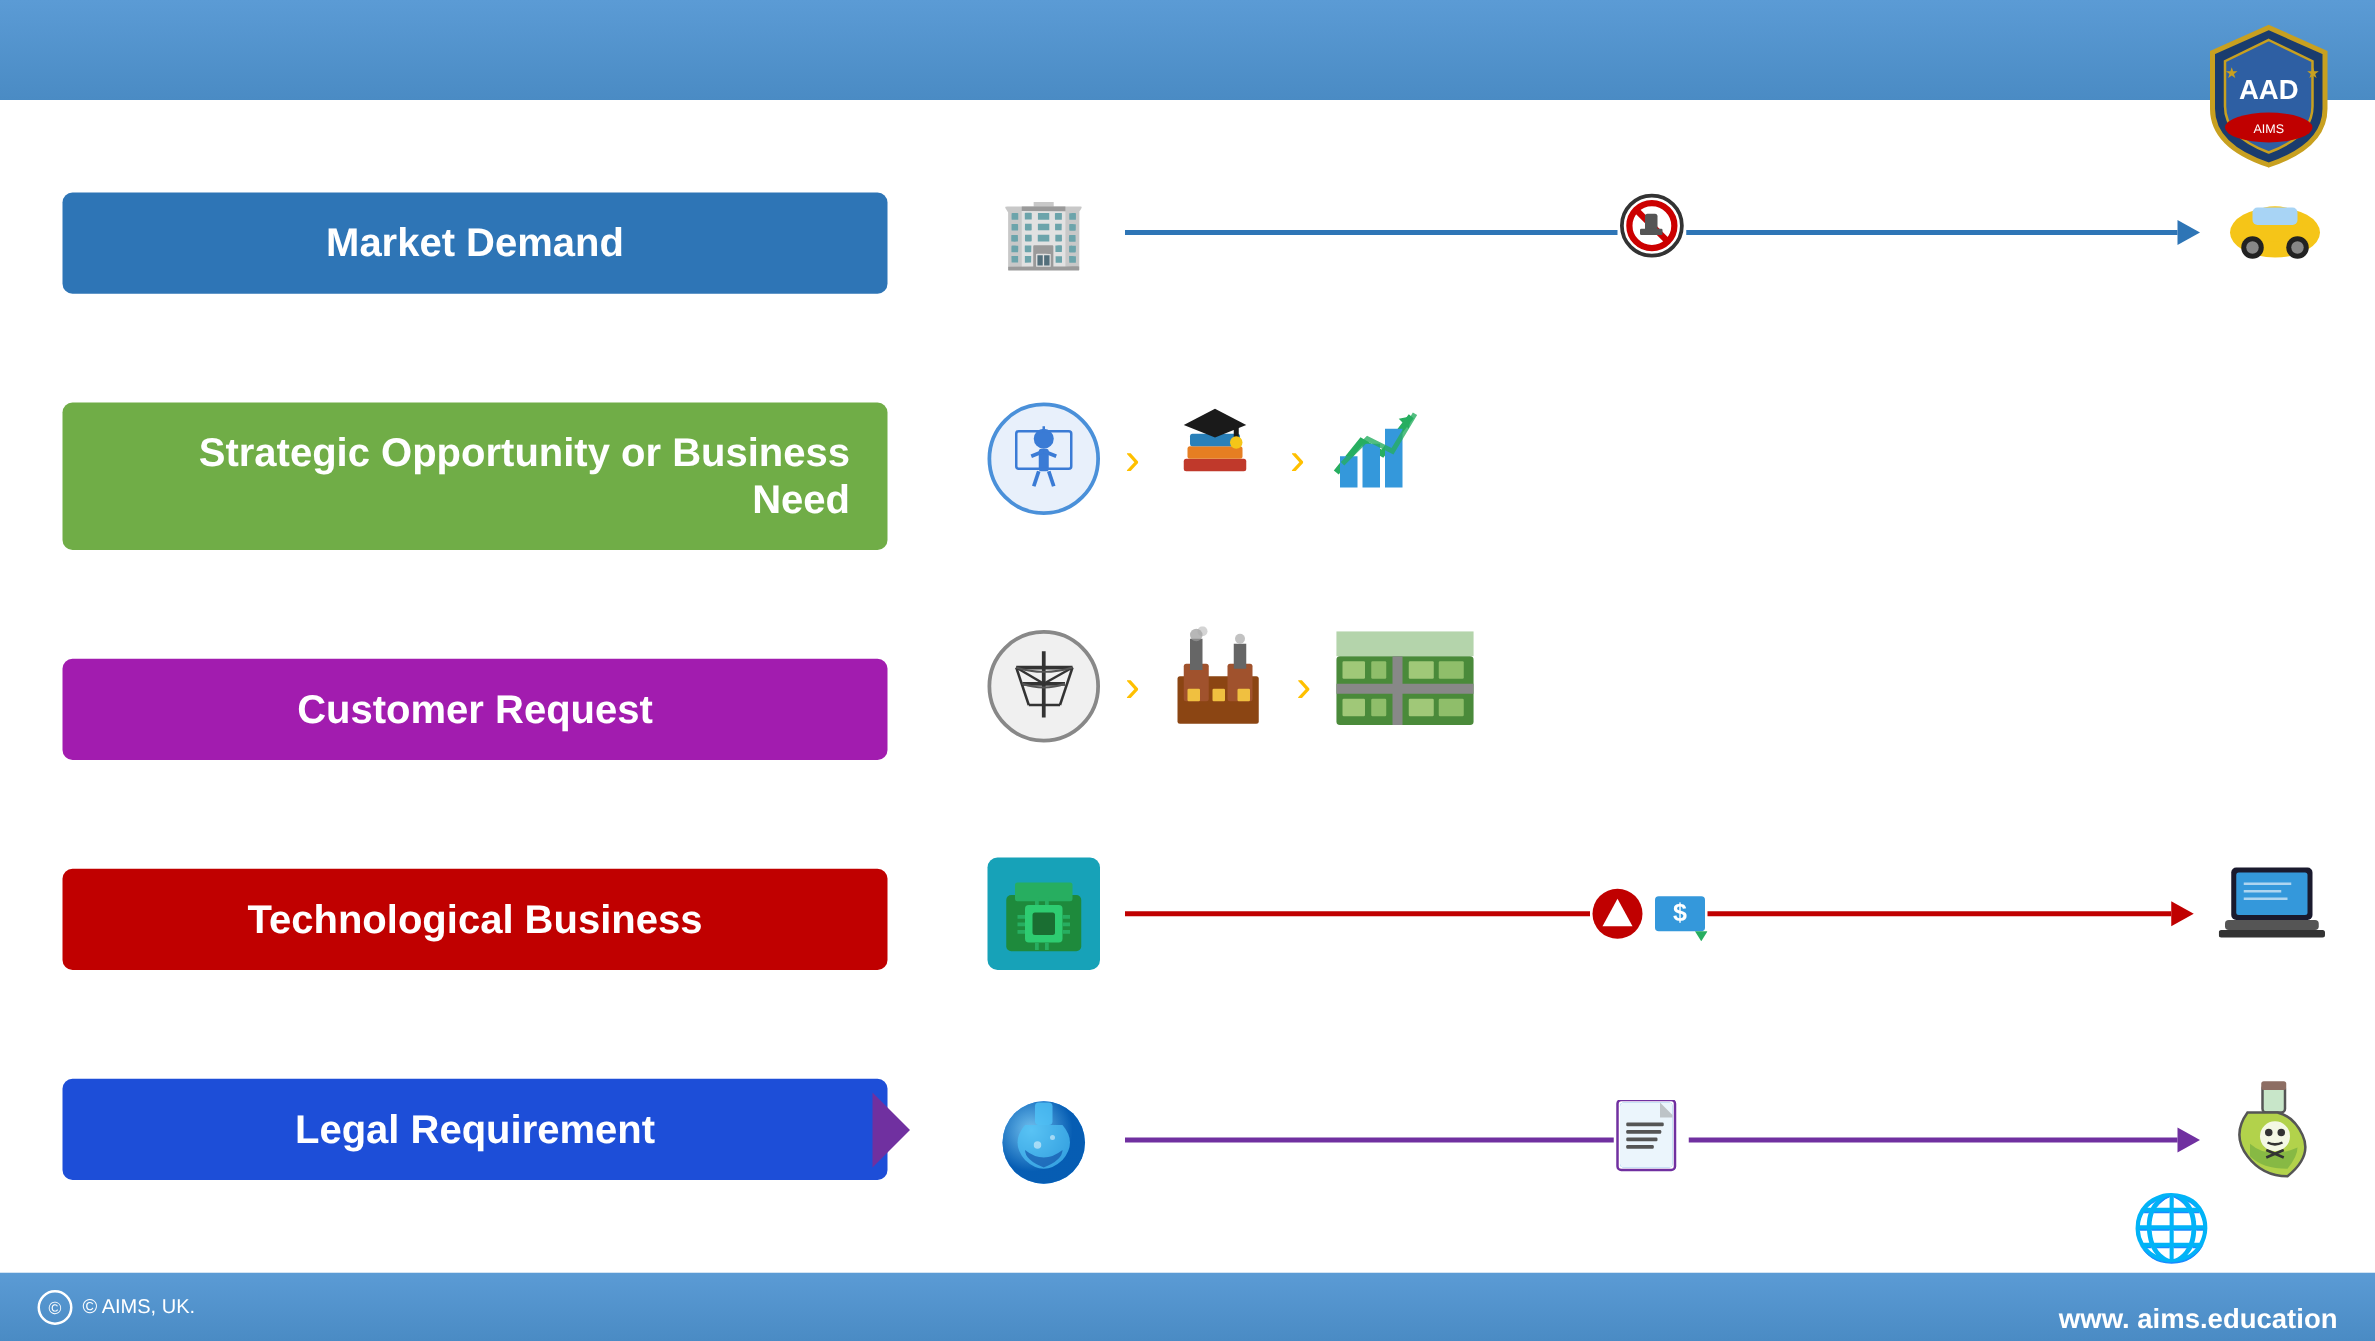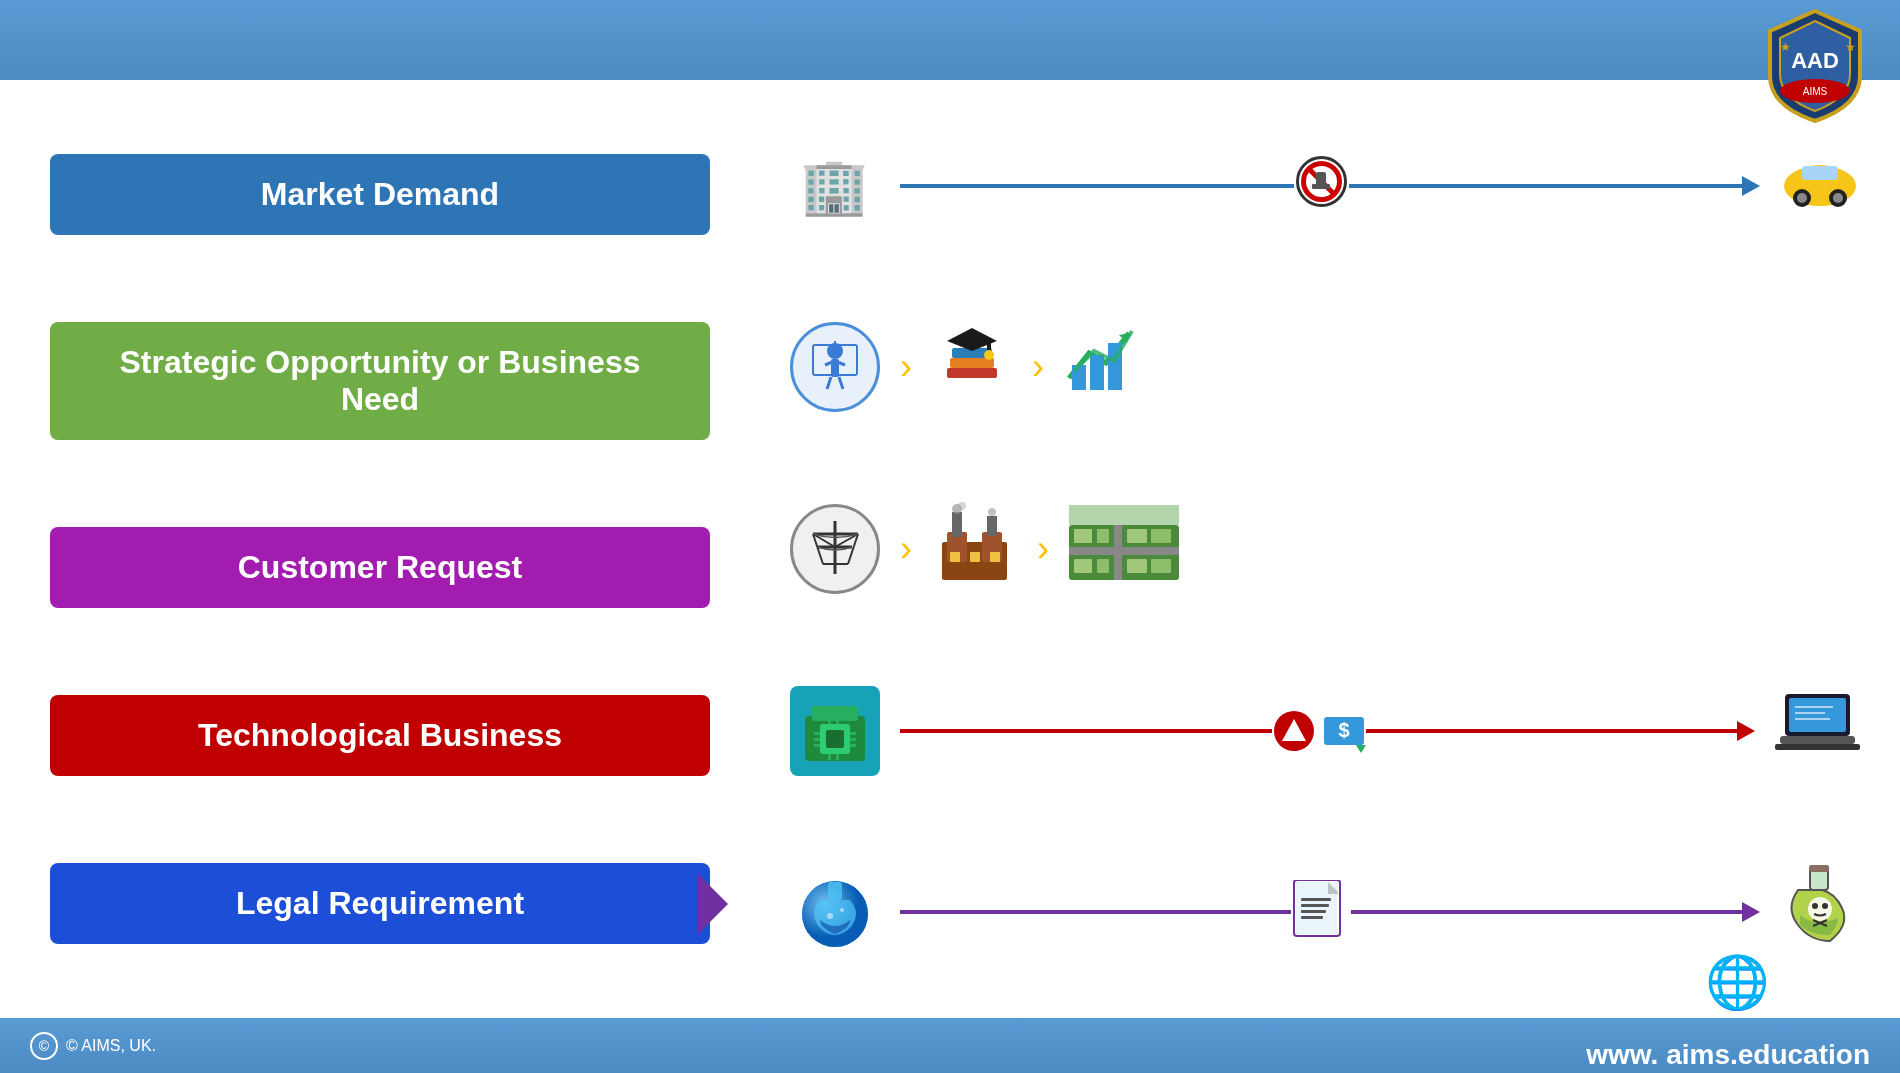--- a/index.html
+++ b/index.html
@@ -39,21 +39,21 @@
     .bottom-left {
       display: flex;
       align-items: center;
       gap: 8px;
       color: white;
       font-size: 16px;
     }
 
     .bottom-right {
       color: white;
-      font-size: 28px;
+      font-size: 22px;
       font-weight: bold;
       margin-top: 18px;
     }
 
     
     .content {
       position: absolute;
       top: 80px;
       bottom: 55px;
       left: 0;
@@ -79,21 +79,21 @@
       padding: 22px 30px;
       font-size: 32px;
       font-weight: bold;
       color: white;
       text-align: center;
       cursor: default;
       width: 660px;
     }
 
     .label-btn.blue { background: #2e75b6; }
-    .label-btn.green { background: #70ad47; }
+    .label-btn.green { background: #70ad47; text-align: right; }
     .label-btn.yellow { background: #a21caf; }
     .label-btn.red { background: #c00000; }
     .label-btn.purple { 
       background: #1d4ed8;
       position: relative;
     }
 
     .purple-arrow {
       position: absolute;
       right: -28px;
@@ -189,21 +189,21 @@
     }
     .arrowhead.purple {
       border-top: 10px solid transparent;
       border-bottom: 10px solid transparent;
       border-left: 18px solid #7030a0;
     }
 
     
     .logo-area {
       position: absolute;
-      top: 6px;
+      top: 17px;
       right: 20px;
       width: 120px;
       height: 120px;
       z-index: 10;
     }
 
     
     .copyright-icon {
       width: 28px;
       height: 28px;

